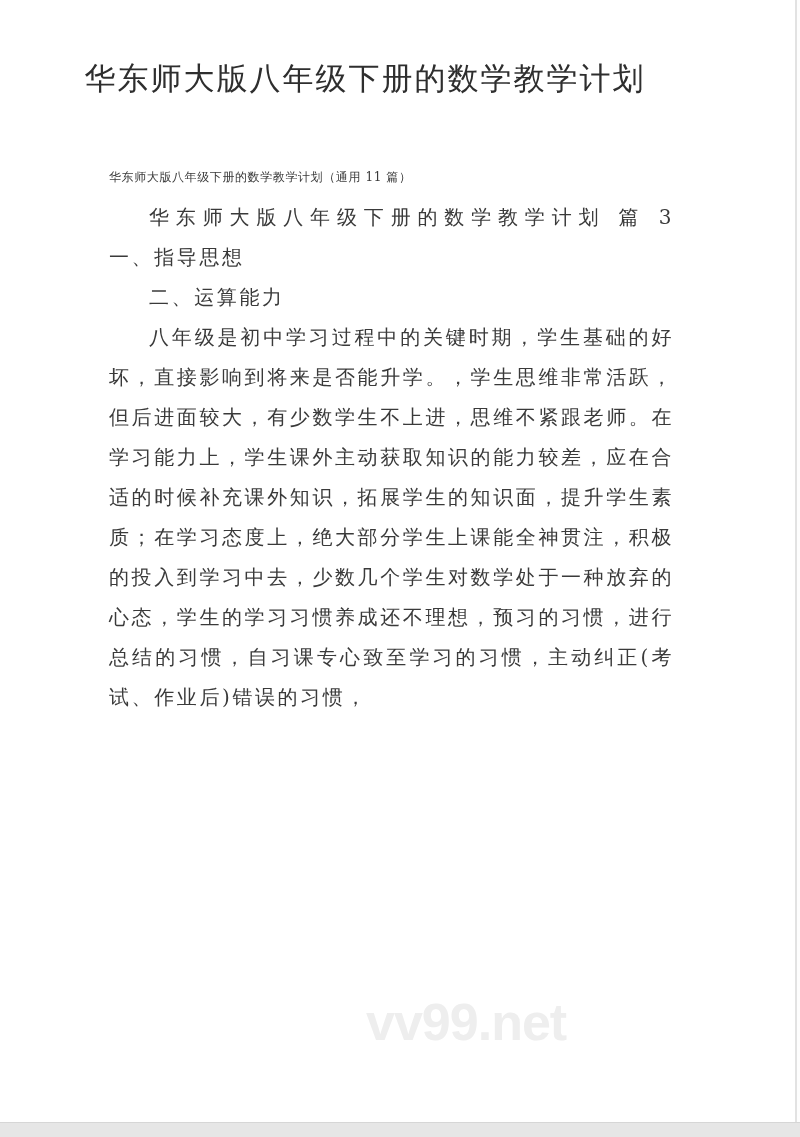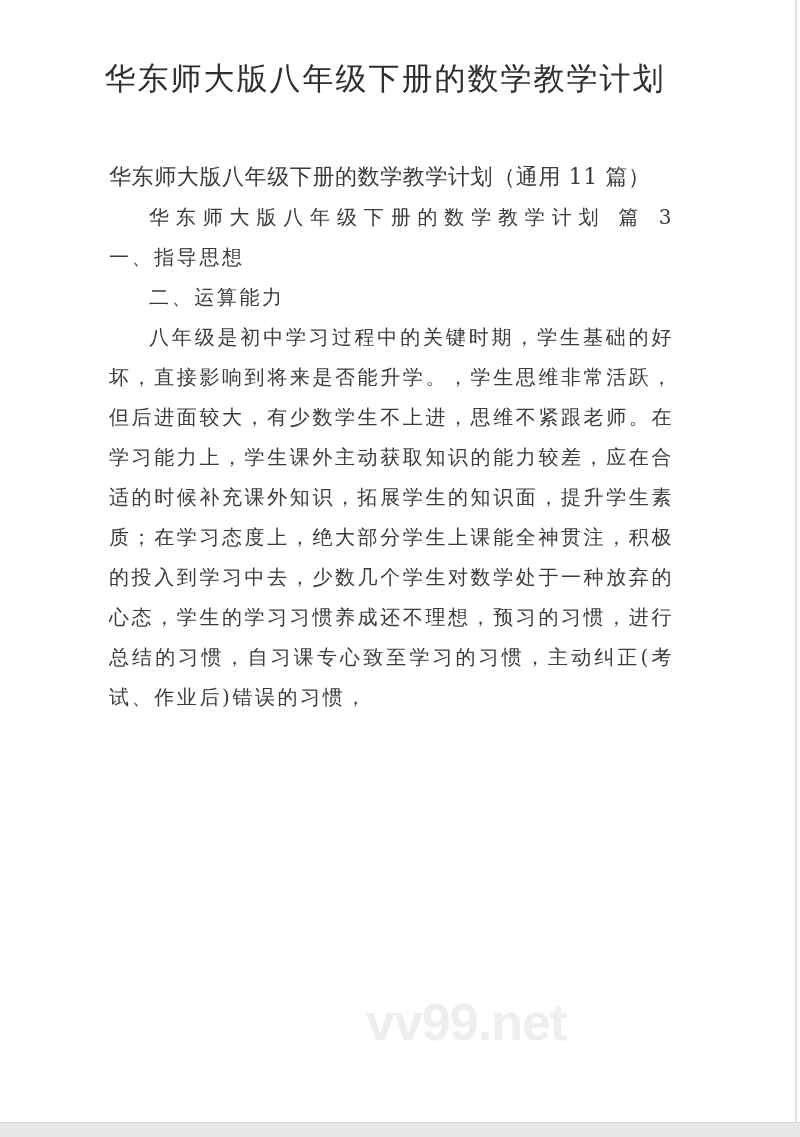--- a/index.html
+++ b/index.html
@@ -21,30 +21,29 @@
     position: absolute; left: 0; top: 1122px; width: 800px; height: 15px;
     background: #e6e6e6;
     border-top: 1px solid #d6d6d6;
   }
   .title {
     position: absolute; left: 0; width: 730px; top: 58px;
     text-align: center;
     font-family: "DejaVu Sans", "Liberation Sans", sans-serif;
     font-size: 31px; letter-spacing: 2px; font-weight: 300;
     color: #2e2e2e;
-    padding-left: 20px;
   }
   .body {
     position: absolute; left: 109px; top: 157px; width: 565px;
     font-size: 20px; line-height: 40px;
     letter-spacing: 2.6px;
     text-align: justify;
   }
   .body p { margin: 0; }
-  .subtitle { font-size: 22px; letter-spacing: 0.6px; margin-bottom: 0; }
+  .subtitle { font-size: 12px; letter-spacing: 0.6px; margin-bottom: 0; }
   .indent { text-indent: 2em; }
   .heading-line { text-indent: 2em; }
   .watermark {
     position: absolute; left: 366px; top: 992px;
     font-family: Liberation Sans, sans-serif;
     font-weight: bold; font-size: 52px; letter-spacing: -1px;
     color: #eeeeee;
   }
 </style>
 </head>

